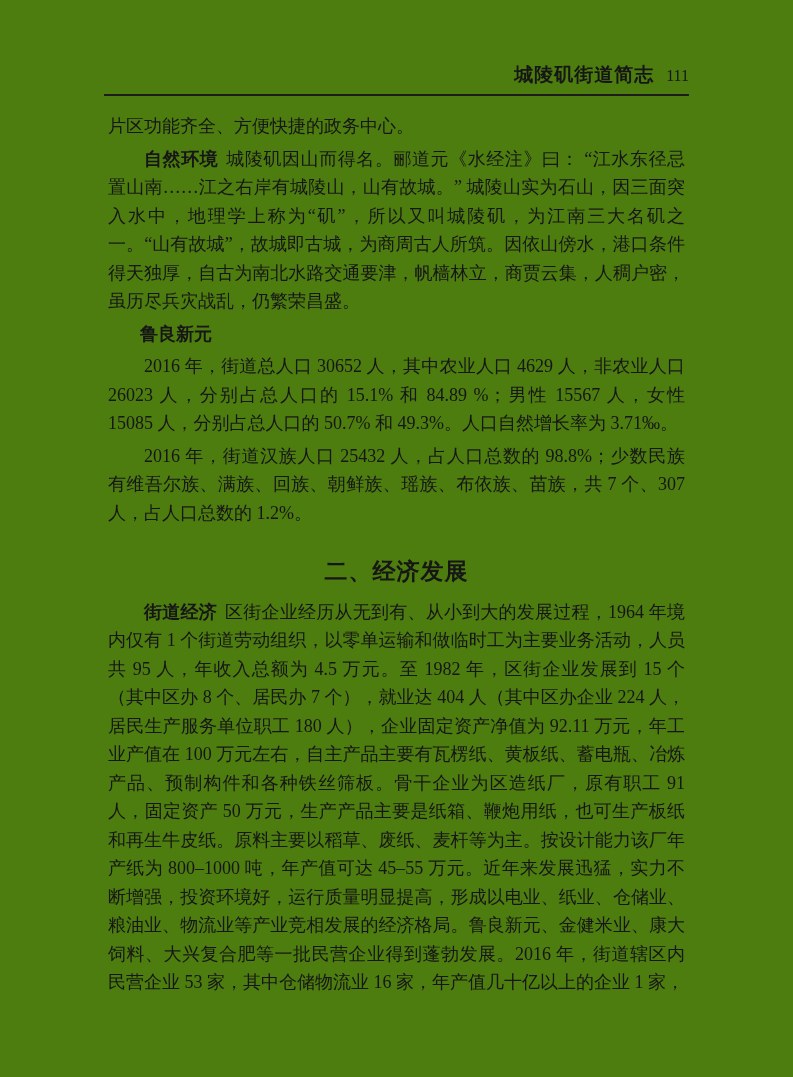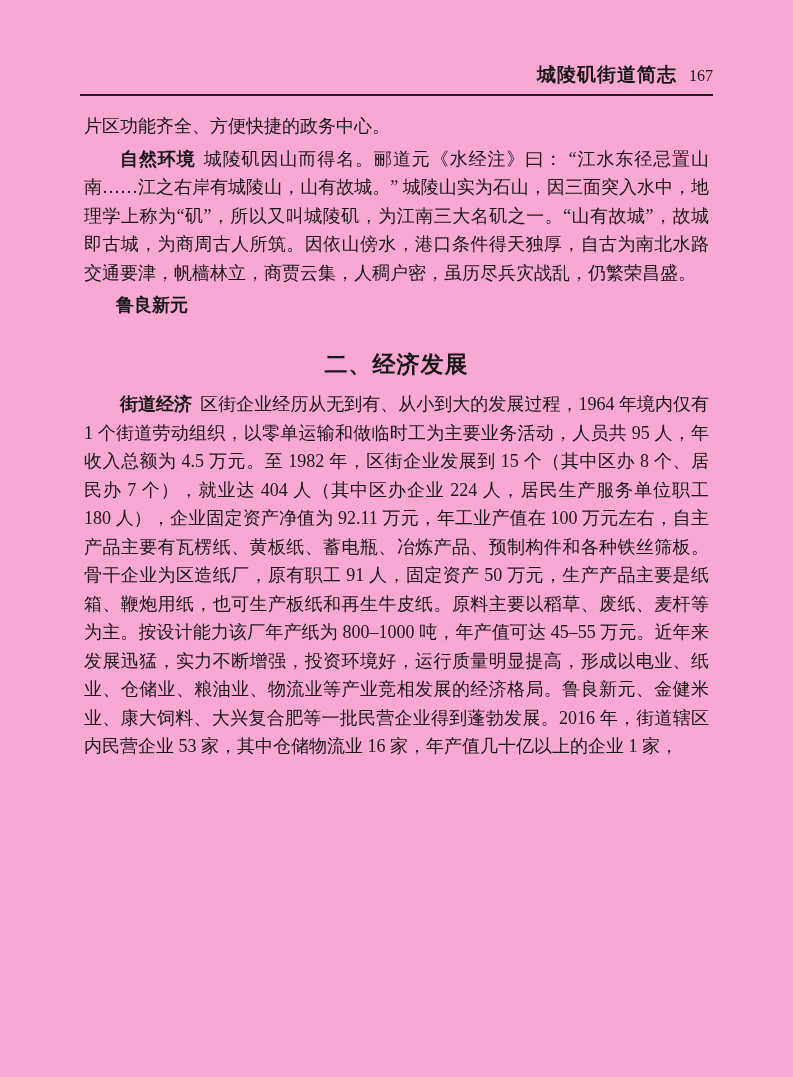--- a/index.html
+++ b/index.html
@@ -5,23 +5,23 @@
   html, body {
     margin: 0;
     padding: 0;
     background: #ffffff;
   }
   .page {
     position: relative;
     width: 793px;
     height: 1077px;
     margin: 0 auto;
-    background: #f9a8d4;
+    background: #4d7c0f;
     box-sizing: border-box;
-    padding: 0 80px;
+    padding: 0 104px;
     color: #161616;
     font-family: "Liberation Serif", "DejaVu Serif", serif;
     overflow: hidden;
   }
   .page-header {
     margin-top: 62px;
     display: flex;
     justify-content: flex-end;
     align-items: baseline;
     gap: 12px;
@@ -76,39 +76,45 @@
     text-indent: 0;
   }
 </style>
 </head>
 <body>
 
 <div class="page">
 
   <header class="page-header">
     <span class="running-head-title">城陵矶街道简志</span>
-    <span class="page-number">167</span>
+    <span class="page-number">111</span>
   </header>
 
   <div class="header-rule"></div>
 
   <main class="page-body">
 
     <p class="para">
       <span>片区功能齐全、方便快捷的政务中心。</span>
     </p>
 
     <p class="para indent">
       <span class="lead">自然环境</span><span>城陵矶因山而得名。郦道元《水经注》曰： “江水东径忌置山南……江之右岸有城陵山，山有故城。” 城陵山实为石山，因三面突入水中，地理学上称为“矶”，所以又叫城陵矶，为江南三大名矶之一。“山有故城”，故城即古城，为商周古人所筑。因依山傍水，港口条件得天独厚，自古为南北水路交通要津，帆樯林立，商贾云集，人稠户密，虽历尽兵灾战乱，仍繁荣昌盛。</span>
     </p>
 
 
     <h3 class="sub-heading">鲁良新元</h3>
 
+    <p class="para indent">
+      <span>2016 年，街道总人口 30652 人，其中农业人口 4629 人，非农业人口 26023 人，分别占总人口的 15.1% 和 84.89 %；男性 15567 人，女性 15085 人，分别占总人口的 50.7% 和 49.3%。人口自然增长率为 3.71‰。</span>
+    </p>
 
+    <p class="para indent">
+      <span>2016 年，街道汉族人口 25432 人，占人口总数的 98.8%；少数民族有维吾尔族、满族、回族、朝鲜族、瑶族、布依族、苗族，共 7 个、307 人，占人口总数的 1.2%。</span>
+    </p>
 
     <h2 class="section-heading">二、经济发展</h2>
 
     <p class="para indent">
       <span class="lead">街道经济</span><span>区街企业经历从无到有、从小到大的发展过程，1964 年境内仅有 1 个街道劳动组织，以零单运输和做临时工为主要业务活动，人员共 95 人，年收入总额为 4.5 万元。至 1982 年，区街企业发展到 15 个（其中区办 8 个、居民办 7 个），就业达 404 人（其中区办企业 224 人，居民生产服务单位职工 180 人），企业固定资产净值为 92.11 万元，年工业产值在 100 万元左右，自主产品主要有瓦楞纸、黄板纸、蓄电瓶、冶炼产品、预制构件和各种铁丝筛板。骨干企业为区造纸厂，原有职工 91 人，固定资产 50 万元，生产产品主要是纸箱、鞭炮用纸，也可生产板纸和再生牛皮纸。原料主要以稻草、废纸、麦杆等为主。按设计能力该厂年产纸为 800–1000 吨，年产值可达 45–55 万元。近年来发展迅猛，实力不断增强，投资环境好，运行质量明显提高，形成以电业、纸业、仓储业、粮油业、物流业等产业竞相发展的经济格局。鲁良新元、金健米业、康大饲料、大兴复合肥等一批民营企业得到蓬勃发展。2016 年，街道辖区内民营企业 53 家，其中仓储物流业 16 家，年产值几十亿以上的企业 1 家，</span>
     </p>
 
   </main>
 
 </div>

